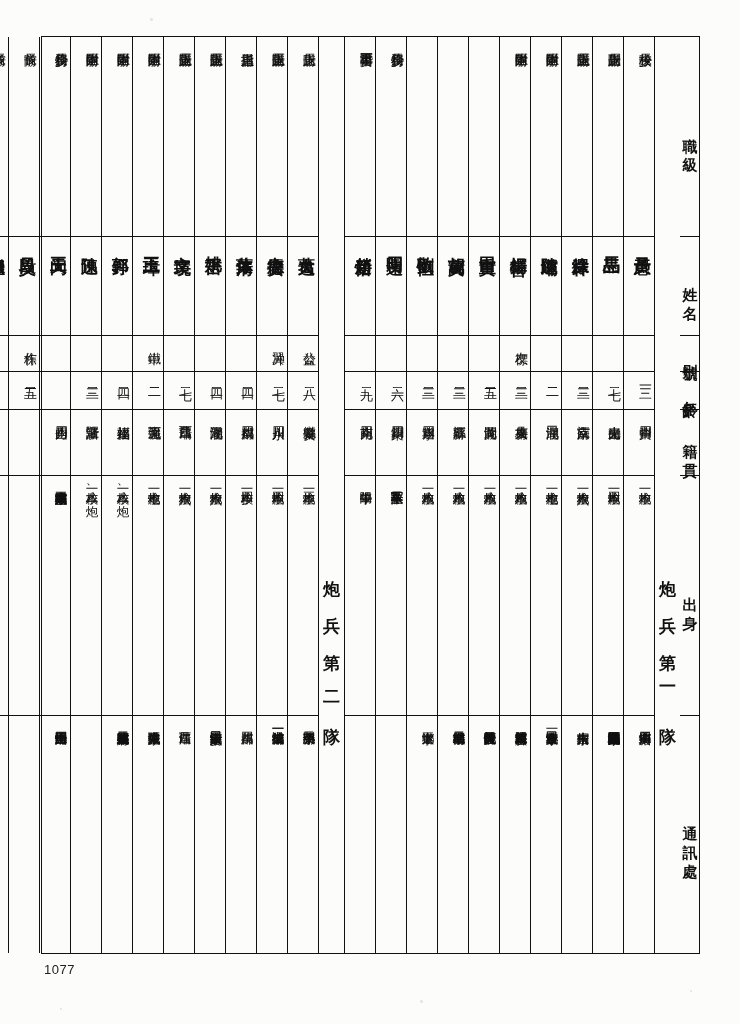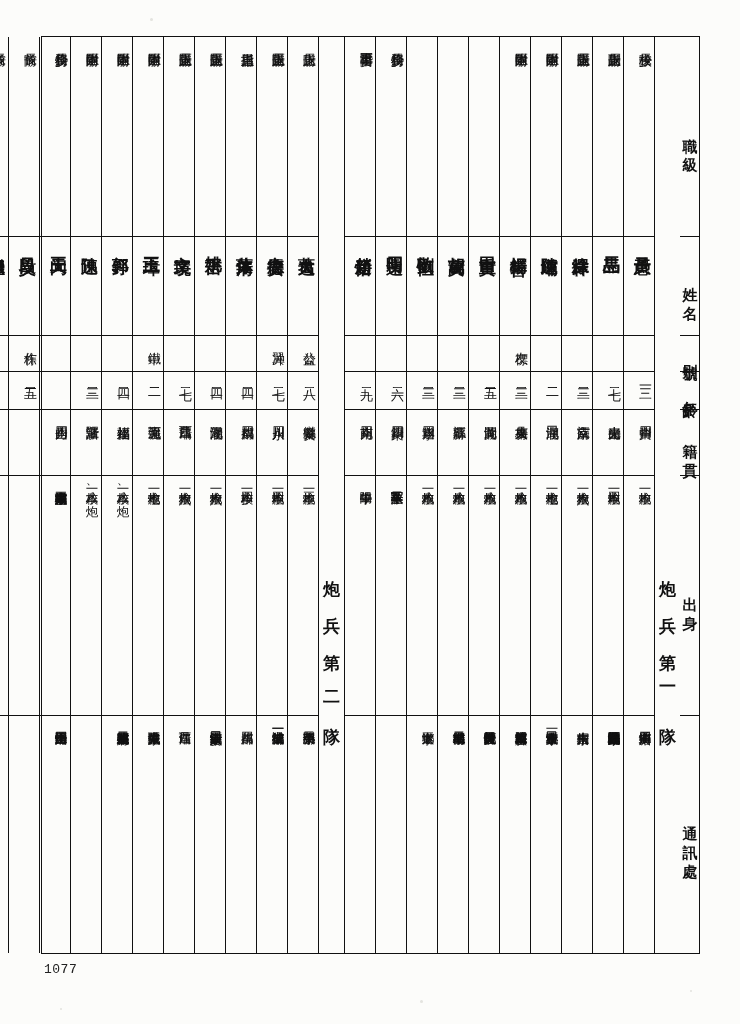--- a/index.html
+++ b/index.html
@@ -124,21 +124,21 @@
     justify-content: center;
     padding-top: 300px;
     white-space: nowrap;
   }
 
   .page-num {
     position: absolute;
     left: 44px;
     top: 962px;
     font-size: 13px;
-    font-family: Liberation Mono, monospace;
+    font-family: Liberation Sans, sans-serif;
     letter-spacing: 0.5px;
     color: #222;
   }
 
   
   .speck {
     position: absolute;
     background: #cfcfc8;
     border-radius: 50%;
     opacity: .55;

